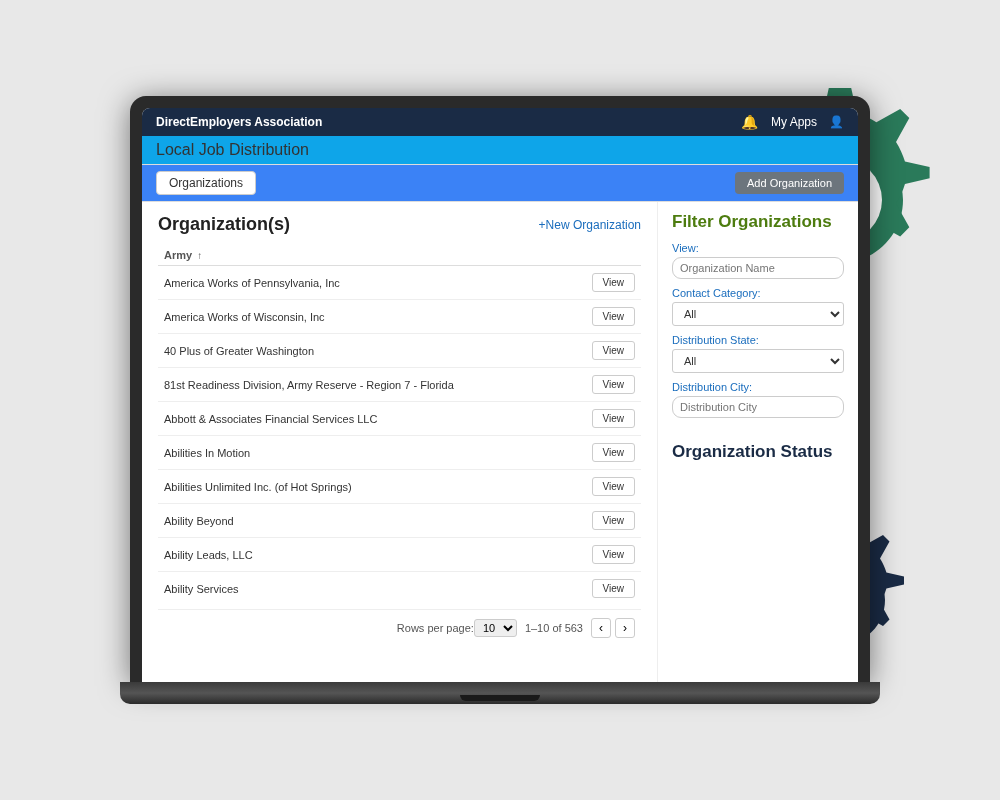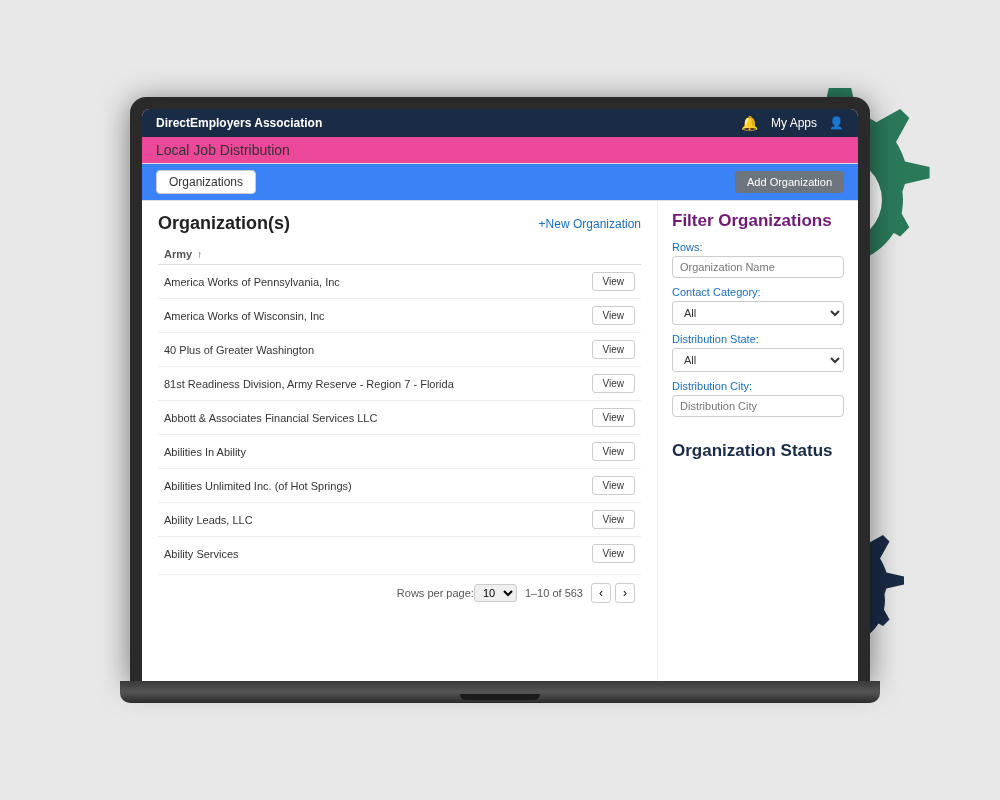--- a/index.html
+++ b/index.html
@@ -91,23 +91,23 @@
     .nav-bell {
       font-size: 14px;
     }
 
     .nav-myapps {
       font-size: 12px;
     }
 
     
     .breadcrumb-bar {
-      background: #ec4899;
+      background: #0ea5e9;
       padding: 5px 14px;
-      font-size: 14px;
+      font-size: 16px;
       color: #333;
       border-bottom: 1px solid #ddd;
     }
 
     
     .tab-bar {
       background: #3b82f6;
       padding: 6px 14px;
       display: flex;
       align-items: center;
@@ -261,35 +261,35 @@
     
     .filter-section {
       width: 200px;
       padding: 10px 14px;
       background: white;
     }
 
     .filter-title {
       font-size: 17px;
       font-weight: bold;
-      color: #701a75;
+      color: #4d7c0f;
       margin-bottom: 10px;
     }
 
     .filter-label {
       font-size: 11px;
       color: #1a6dbd;
       margin-bottom: 3px;
       margin-top: 8px;
     }
 
     .filter-input {
       width: 100%;
       border: 1px solid #ccc;
-      border-radius: 4px;
+      border-radius: 9px;
       padding: 4px 7px;
       font-size: 11px;
       color: #999;
     }
 
     .filter-select {
       width: 100%;
       border: 1px solid #ccc;
       border-radius: 3px;
       padding: 4px 7px;
@@ -466,27 +466,33 @@
         <button class="view-btn">View</button>
       </td>
     </tr>
                 <tr>
       <td>Abbott &amp; Associates Financial Services LLC</td>
       <td style="text-align:right;width:50px;">
         <button class="view-btn">View</button>
       </td>
     </tr>
                 <tr>
-      <td>Abilities In Ability</td>
+      <td>Abilities In Motion</td>
       <td style="text-align:right;width:50px;">
         <button class="view-btn">View</button>
       </td>
     </tr>
                 <tr>
       <td>Abilities Unlimited Inc. (of Hot Springs)</td>
+      <td style="text-align:right;width:50px;">
+        <button class="view-btn">View</button>
+      </td>
+    </tr>
+                <tr>
+      <td>Ability Beyond</td>
       <td style="text-align:right;width:50px;">
         <button class="view-btn">View</button>
       </td>
     </tr>
                 <tr>
       <td>Ability Leads, LLC</td>
       <td style="text-align:right;width:50px;">
         <button class="view-btn">View</button>
       </td>
     </tr>
@@ -512,21 +518,21 @@
             <div class="pagination-nav">
               <button class="page-btn">‹</button>
               <button class="page-btn">›</button>
             </div>
           </div>
         </div>
 
         <div class="filter-section">
           <div class="filter-title">Filter Organizations</div>
 
-          <div class="filter-label">Rows:</div>
+          <div class="filter-label">View:</div>
           <input class="filter-input" type="text" placeholder="Organization Name" style="">
 
           <div class="filter-label">Contact Category:</div>
           <select class="filter-select">
             <option>All</option>
           </select>
 
           <div class="filter-label">Distribution State:</div>
           <select class="filter-select">
             <option>All</option>

